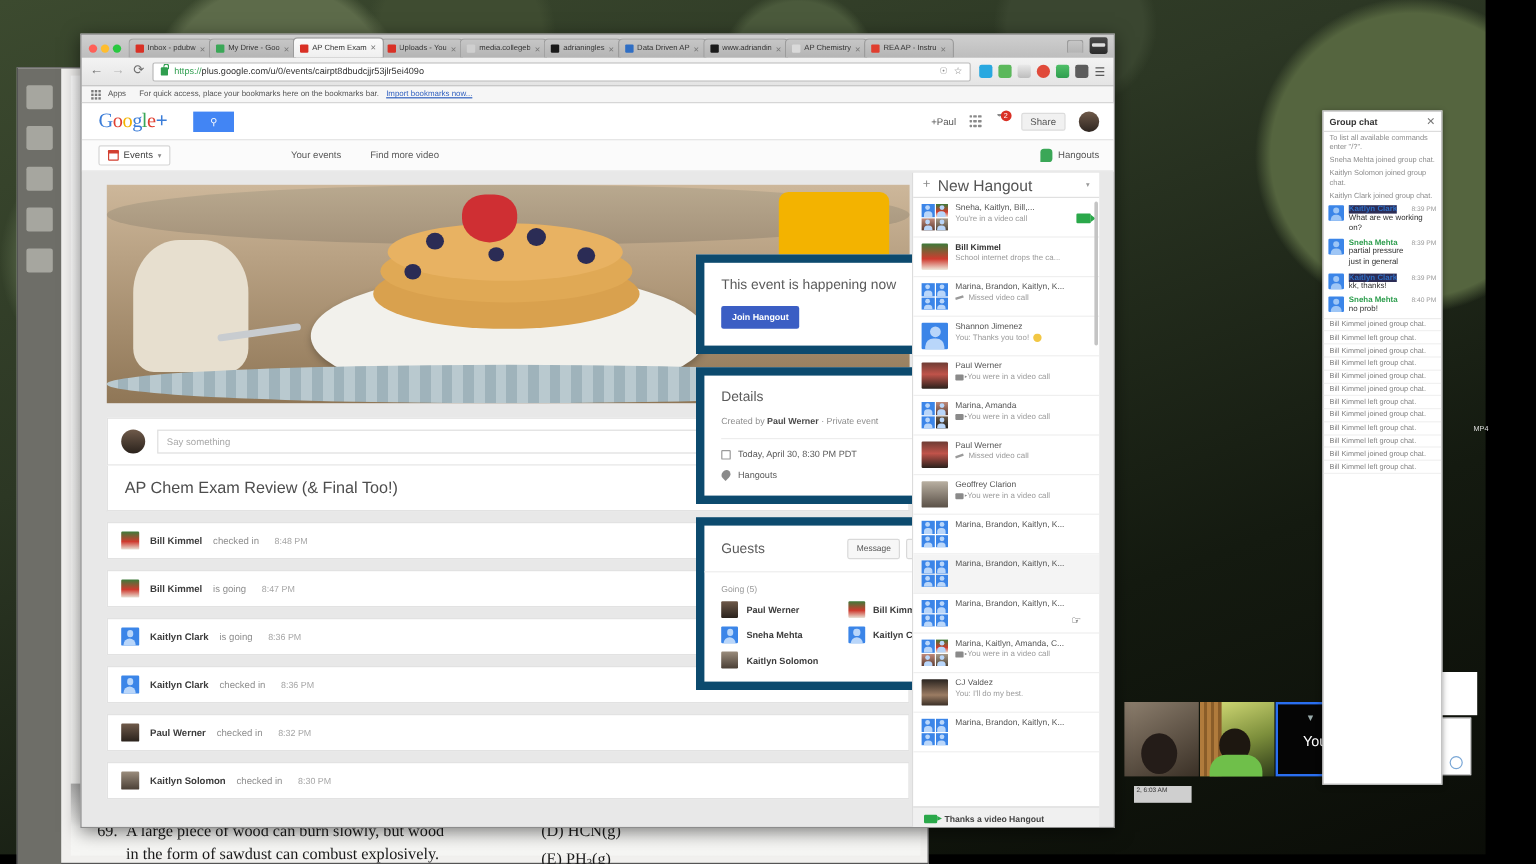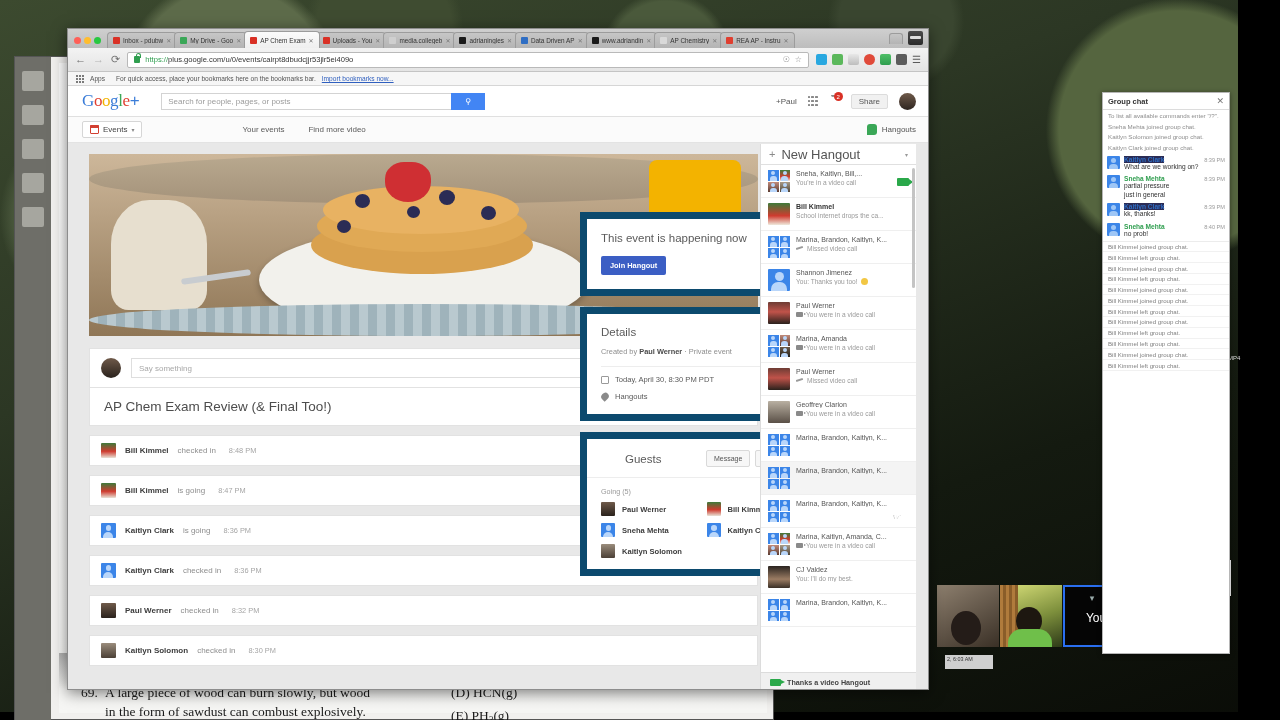--- a/index.html
+++ b/index.html
@@ -64,21 +64,21 @@
 
   
   #chat-input-panel { position:absolute; left:1108px; top:598px; width:118px; height:48px;
                       background:#fff; border:1px solid #c9c9c9; }
   #chat-input-emoji { position:absolute; right:6px; bottom:4px; width:11px; height:11px;
                       border:1px solid #7aa7d6; border-radius:50%; }
   #right-white-band { position:absolute; left:1103px; top:560px; width:128px; height:36px;
                       background:#fff; }
 
   
-  #groupchat { position:absolute; left:1102px; top:92px; width:128px; height:562px;
+  #groupchat { position:absolute; left:1102px; top:92px; width:100px; height:562px;
                background:#fff; border:1px solid #b6b6b6;
                box-shadow:0 1px 5px rgba(0,0,0,.45); overflow:hidden; }
   #gc-title { height:17px; border-bottom:1px solid #dcdcdc; display:flex;
               align-items:center; padding:0 5px; }
   #gc-title .t { font-size:7.5px; font-weight:bold; color:#333; flex:1; }
   #gc-close { font-size:9px; color:#777; cursor:default; line-height:1; }
   .gc-sys { font-size:6.2px; color:#8d8d8d; padding:1.6px 5px; line-height:1.25; }
   .gc-msg { display:flex; padding:2px 4px 2px 4px; gap:4px; }
   .gc-av { width:13px; height:13px; flex:0 0 13px; background:#3b85e8;
            border-radius:1px; position:relative; overflow:hidden; }
@@ -283,21 +283,21 @@
   #created b { color:#4a4a4a; }
   .det-row { display:flex; align-items:center; gap:6px; font-size:7.6px;
              color:#5a5a5a; margin-top:8px; }
   .det-ico { width:8px; height:8px; flex:0 0 8px; }
   #ico-cal { border:1px solid #9a9a9a; border-radius:1px; }
   #ico-pin { background:#8a8a8a; border-radius:50% 50% 50% 0;
              transform:rotate(-45deg); width:7px; height:7px; }
   #guests-card { }
   #guests-head { display:flex; align-items:center; padding:11px 14px 10px;
                  border-bottom:1px solid #ededed; }
-  #guests-head h3 { font-size:11.5px; color:#5a5a5a; font-weight:400; flex:1;margin-left:24px; }
+  #guests-head h3 { font-size:11.5px; color:#5a5a5a; font-weight:400; flex:1; }
   .gbtn { font-size:7px; color:#555; background:#f7f7f7; border:1px solid #d9d9d9;
           border-radius:2px; padding:4px 7px; margin-left:5px; }
   #going-label { font-size:7.2px; color:#9a9a9a; padding:9px 14px 6px; }
   #guest-grid { display:grid; grid-template-columns:1fr 1fr; gap:7px 6px;
                 padding:0 14px 11px; }
   .guest { display:flex; align-items:center; gap:7px; }
   .g-av { width:14px; height:14px; flex:0 0 14px; border-radius:1px; }
   .g-name { font-size:7.6px; color:#3c3c3c; font-weight:bold; }
 
   
@@ -604,21 +604,20 @@
     <span>Apps</span>
     <span style="margin-left:5px;">For quick access, place your bookmarks here on the bookmarks bar.</span>
     <span id="bm-link">Import bookmarks now...</span>
   </div>
 
   <div id="gplus">
 
     <div id="gp-header">
       <div id="glogo"><span class="b">G</span><span class="r">o</span><span class="y">o</span><span class="b">g</span><span class="g">l</span><span class="r">e</span><span class="p">+</span></div>
       <div id="gsearch-wrap">
-        <div id="gsearch">Search for people, pages, or posts</div>
         <div id="gsearch-btn">⚲</div>
       </div>
       <div id="gp-right">
         <span id="plus-paul">+Paul</span>
         <span id="app-grid">
             <i></i>
             <i></i>
             <i></i>
             <i></i>
             <i></i>

